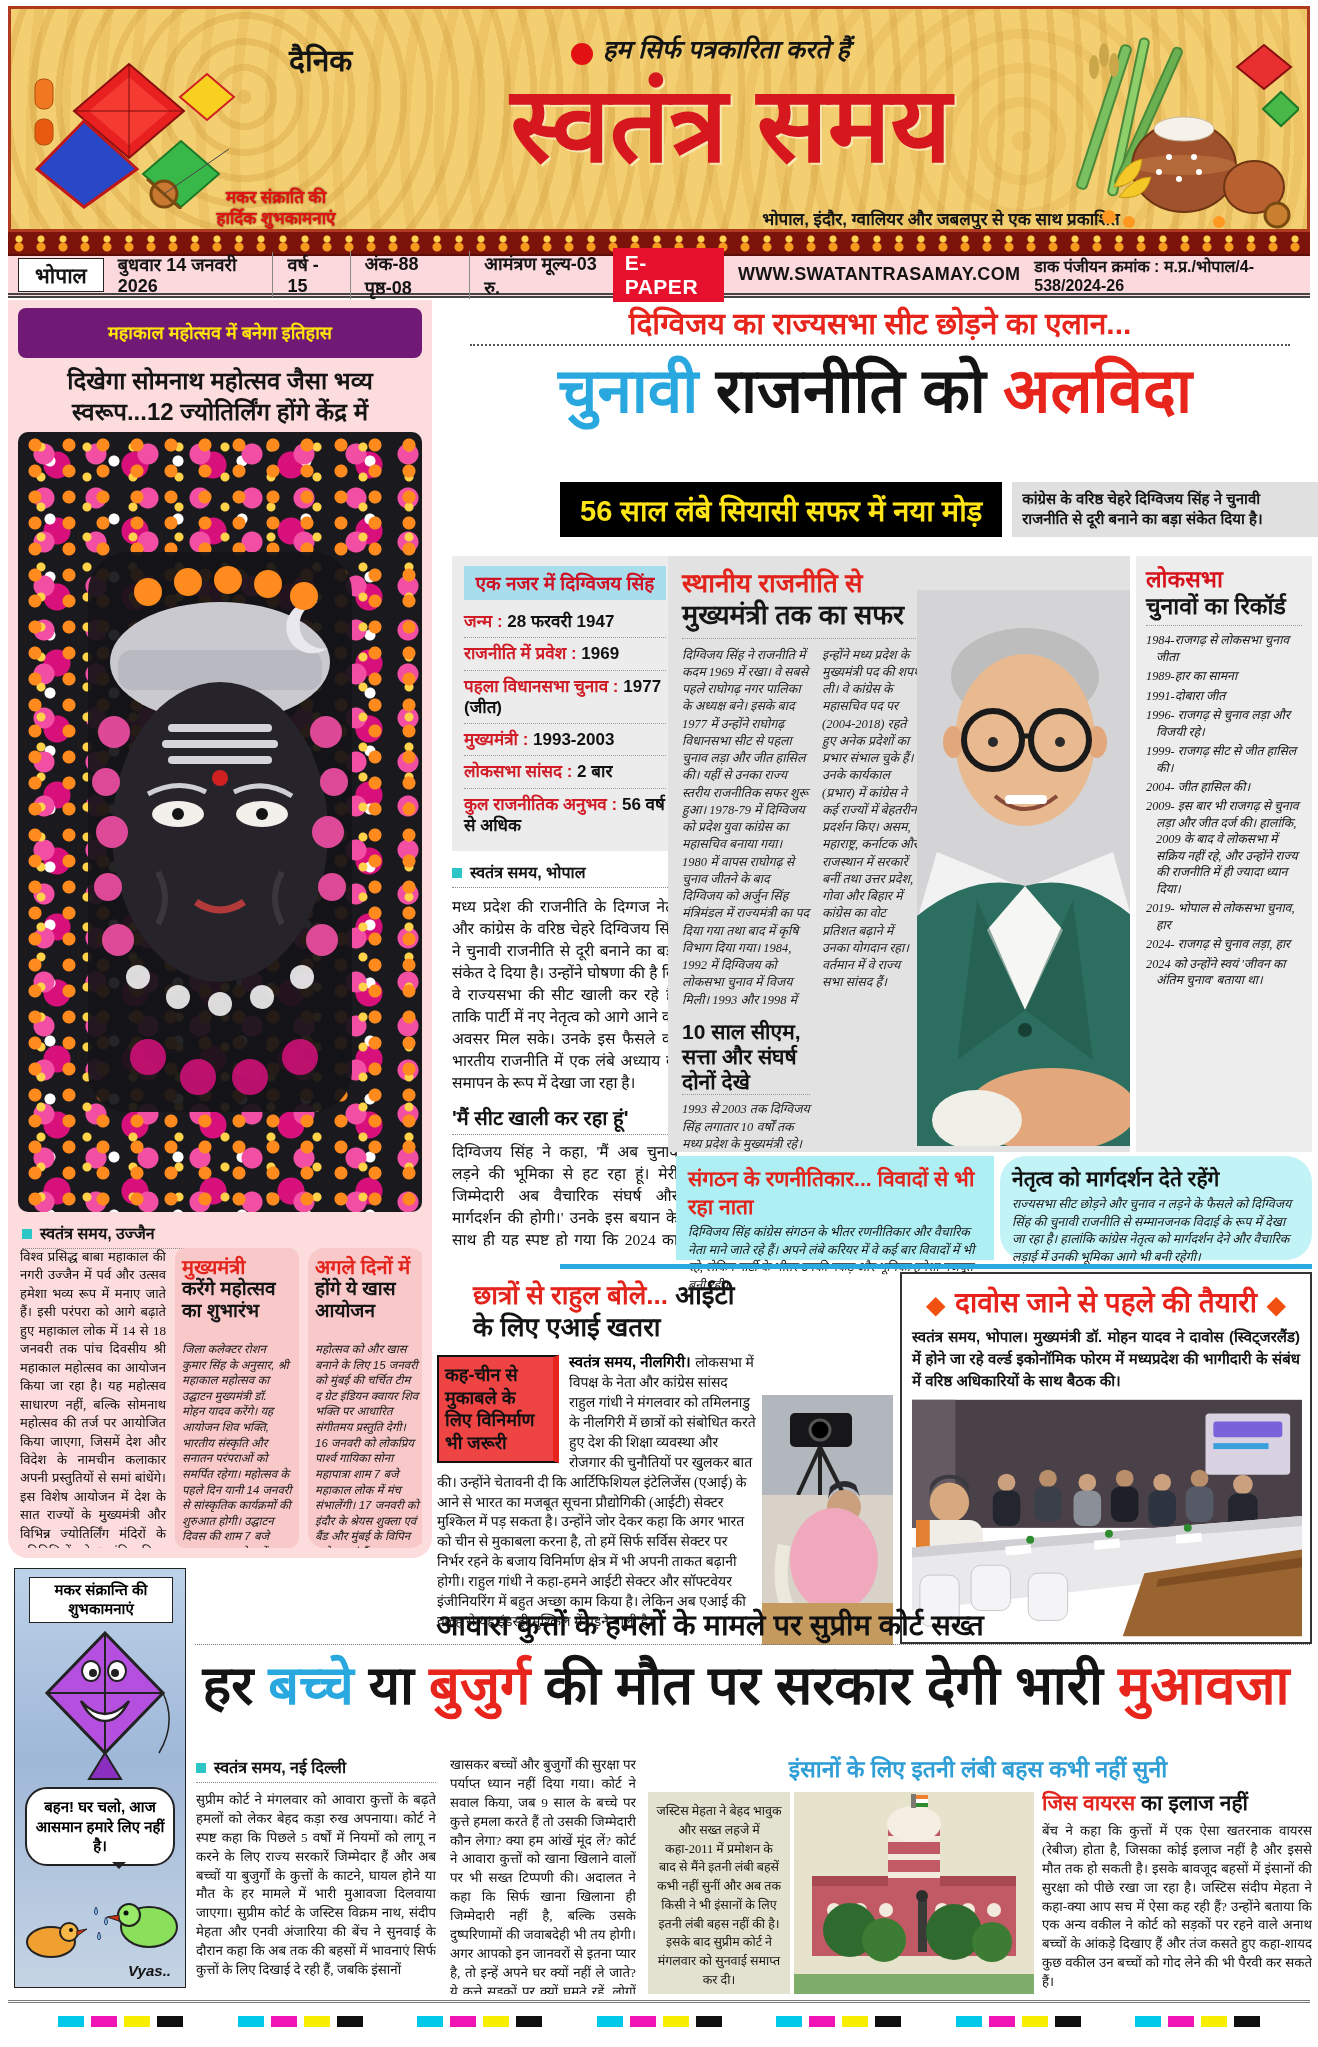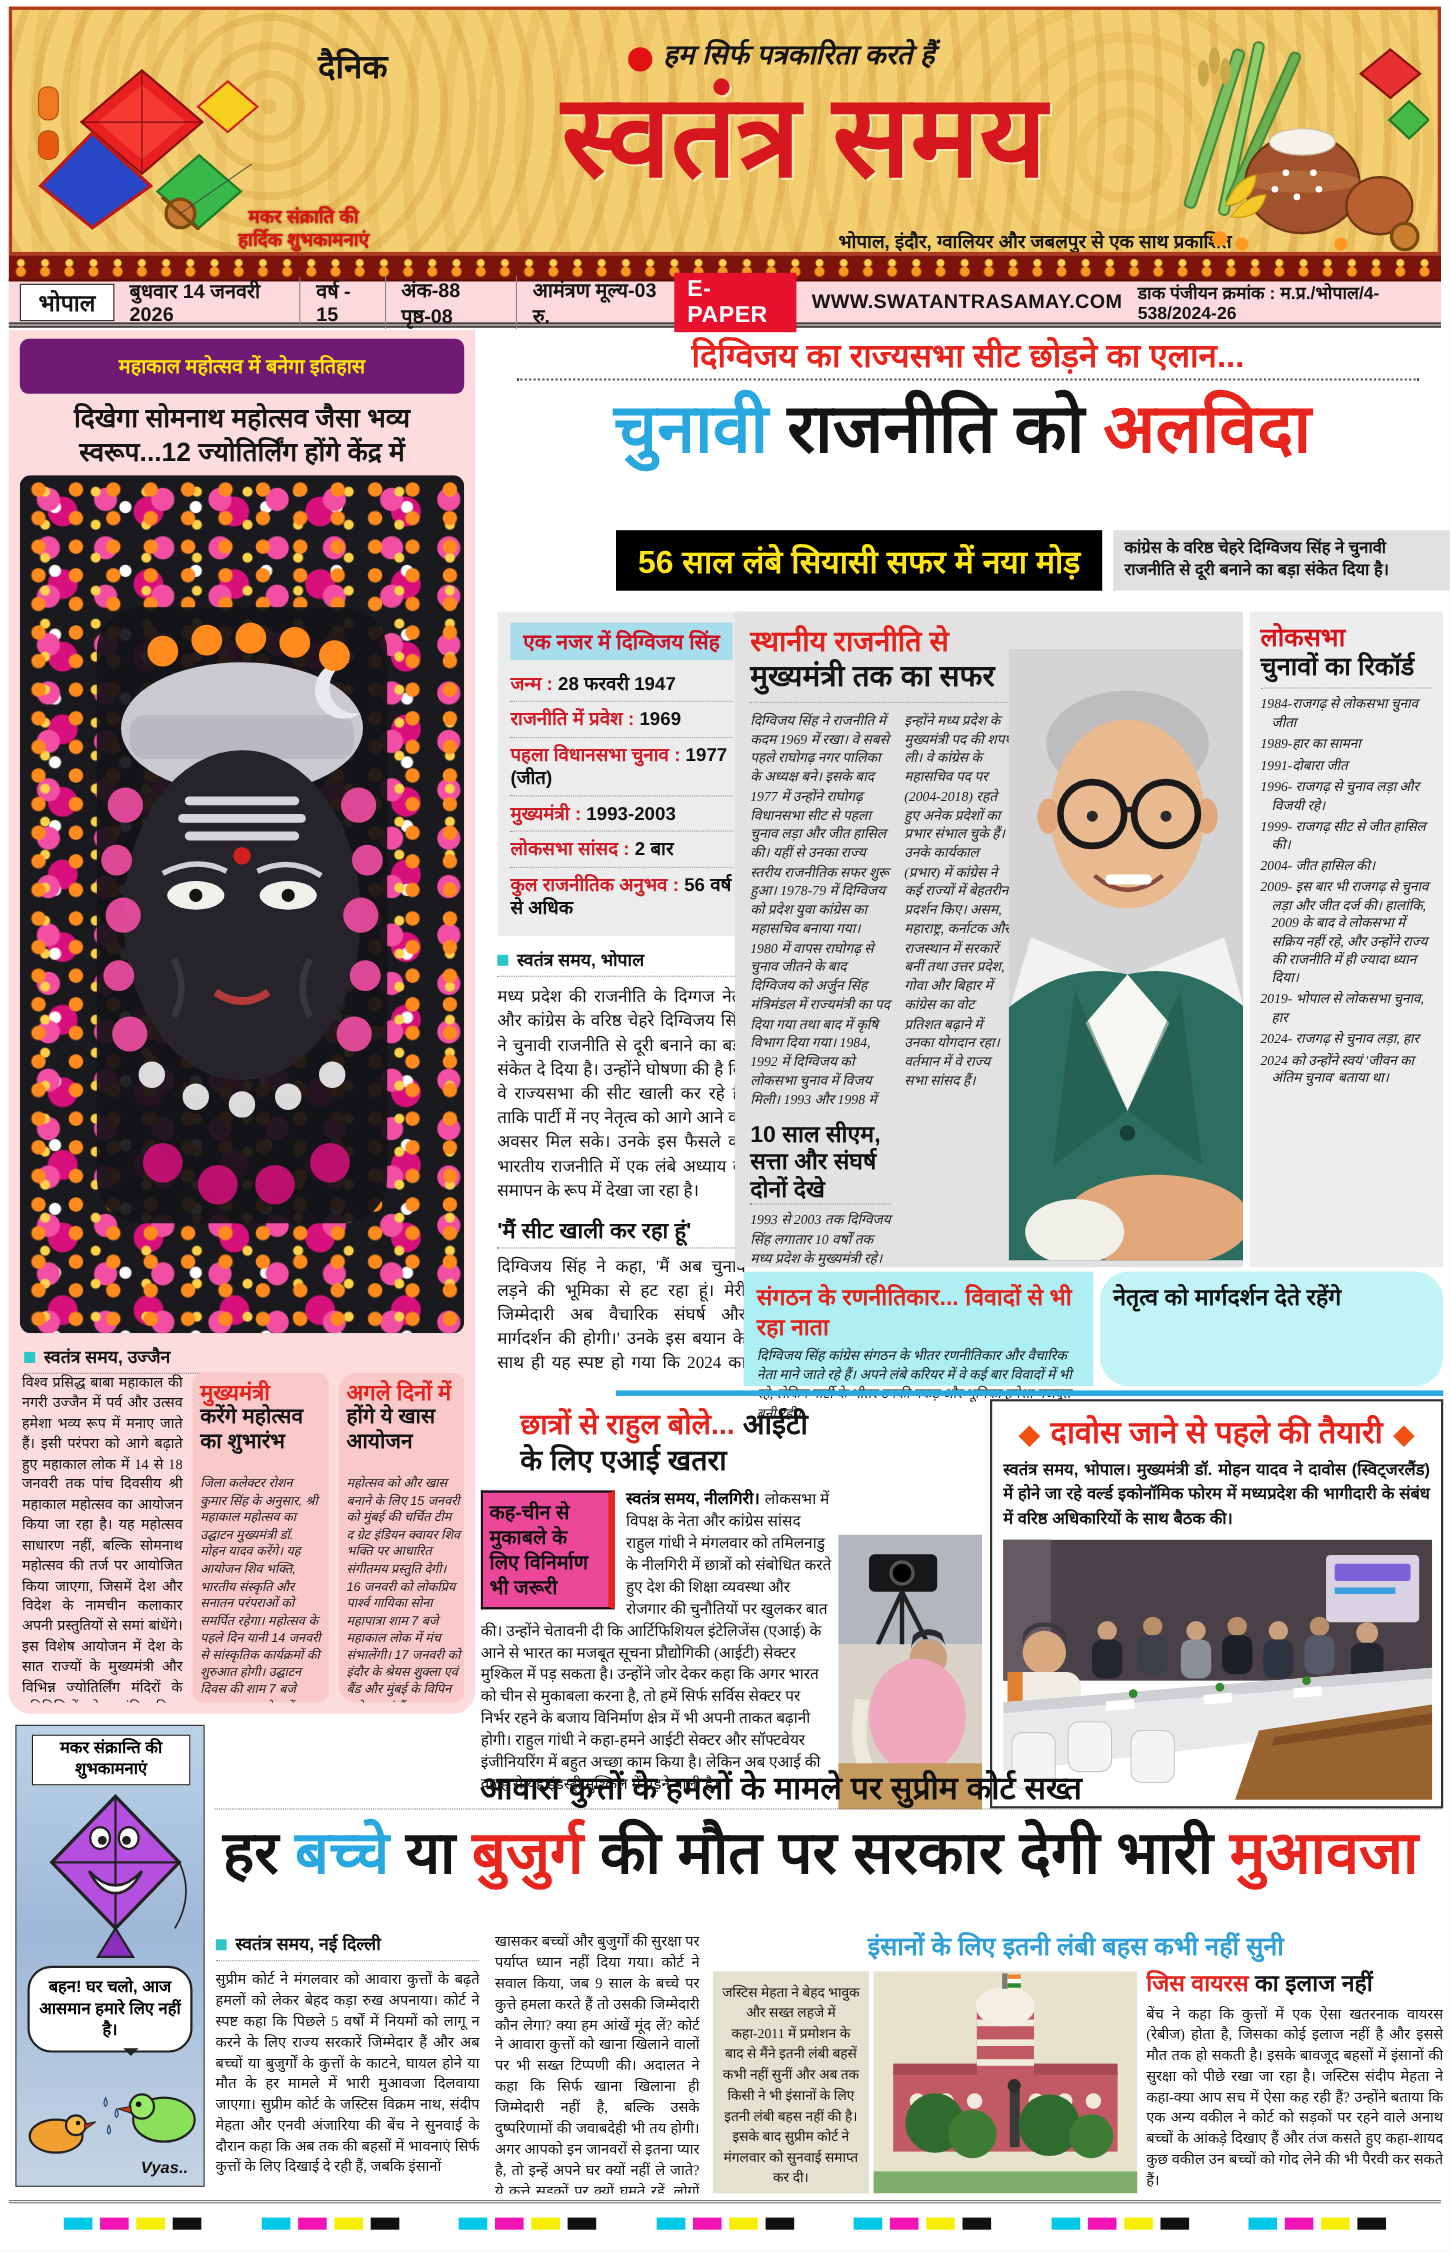--- a/index.html
+++ b/index.html
@@ -83,21 +83,21 @@
   .cyanbox1 { background:#aeeff3; padding:8px 12px; }
   .cyanbox2 { background:#c2f3f6; padding:8px 12px;border-radius:26px; }
   .cy-h1 { color:#e3241c; font-size:21px; font-weight:900; margin-bottom:4px; }
   .cy-h2 { color:#111; font-size:21px; font-weight:900; margin-bottom:4px; }
   .cy-t { font-size:12.5px; font-style:italic; font-family:"Liberation Serif", serif; line-height:1.4; color:#161616; }
   .bluerule { background:#2aa9e0; }
 
   
   .ra-head { font-size:26px; font-weight:900; line-height:1.22;margin-left:36px; }
   .ra-red { color:#e3241c; } .ra-blk { color:#141414; }
-  .pullq { float:left; width:122px; border:2.5px solid #111; border-right:6px solid #e8251d; background:#ec4899; padding:7px 6px; margin:4px 10px 4px 0; font-size:18px; font-weight:900; line-height:1.25; color:#111; }
+  .pullq { float:left; width:122px; border:2.5px solid #111; border-right:6px solid #e8251d; background:#ef4444; padding:7px 6px; margin:4px 10px 4px 0; font-size:18px; font-weight:900; line-height:1.25; color:#111; }
   .ra-body { font-family:"Liberation Serif", serif; font-size:14px; line-height:1.42; color:#101010; }
   .davos { border:2px solid #333; background:#fff; padding:8px 10px; }
   .dv-head { text-align:center; font-size:28px; font-weight:900; color:#e8231b; }
   .dv-dia { color:#f05010; font-size:24px; vertical-align:middle; padding:0 10px; }
   .dv-intro { font-size:15px; font-weight:700; line-height:1.45; color:#141414; text-align:justify; margin-top:6px; }
 
   
   .dg-kicker { font-size:29px; font-weight:800; color:#101010; text-align:center; }
   .dg-head { font-size:54px; font-weight:900; text-align:center; line-height:1.3; white-space:nowrap; }
   .dg-blue { color:#29a8e0; } .dg-red { color:#e8251d; } .dg-blk { color:#141414; }
@@ -392,20 +392,21 @@
     <div class="sb-item">2024 को उन्होंने स्वयं 'जीवन का अंतिम चुनाव' बताया था।</div>
   </div>
 
   <div class="abs" style="left:676px;top:1156px;width:636px;height:104px;display:flex;gap:6px;">
     <div class="cyanbox1" style="width:318px;">
       <div class="cy-h1">संगठन के रणनीतिकार... विवादों से भी रहा नाता</div>
       <div class="cy-t">दिग्विजय सिंह कांग्रेस संगठन के भीतर रणनीतिकार और वैचारिक नेता माने जाते रहे हैं। अपने लंबे करियर में वे कई बार विवादों में भी रहे, लेकिन पार्टी के भीतर उनकी पकड़ और भूमिका हमेशा मजबूत बनी रही।</div>
     </div>
     <div class="cyanbox2" style="width:312px;">
       <div class="cy-h2">नेतृत्व को मार्गदर्शन देते रहेंगे</div>
+      <div class="cy-t">राज्यसभा सीट छोड़ने और चुनाव न लड़ने के फैसले को दिग्विजय सिंह की चुनावी राजनीति से सम्मानजनक विदाई के रूप में देखा जा रहा है। हालांकि कांग्रेस नेतृत्व को मार्गदर्शन देने और वैचारिक लड़ाई में उनकी भूमिका आगे भी बनी रहेगी।</div>
     </div>
   </div>
   <div class="bluerule abs" style="left:560px;top:1264px;width:752px;height:5px;"></div>
 
   <div class="abs" style="left:437px;top:1280px;width:320px;height:360px;overflow:hidden;">
     <div class="ra-head">
       <span class="ra-red">छात्रों से राहुल बोले...</span><span class="ra-blk"> आईटी के लिए एआई खतरा</span>
     </div>
     <div style="margin-top:8px;">
       <div class="pullq">कह-चीन से मुकाबले के लिए विनिर्माण भी जरूरी</div>

